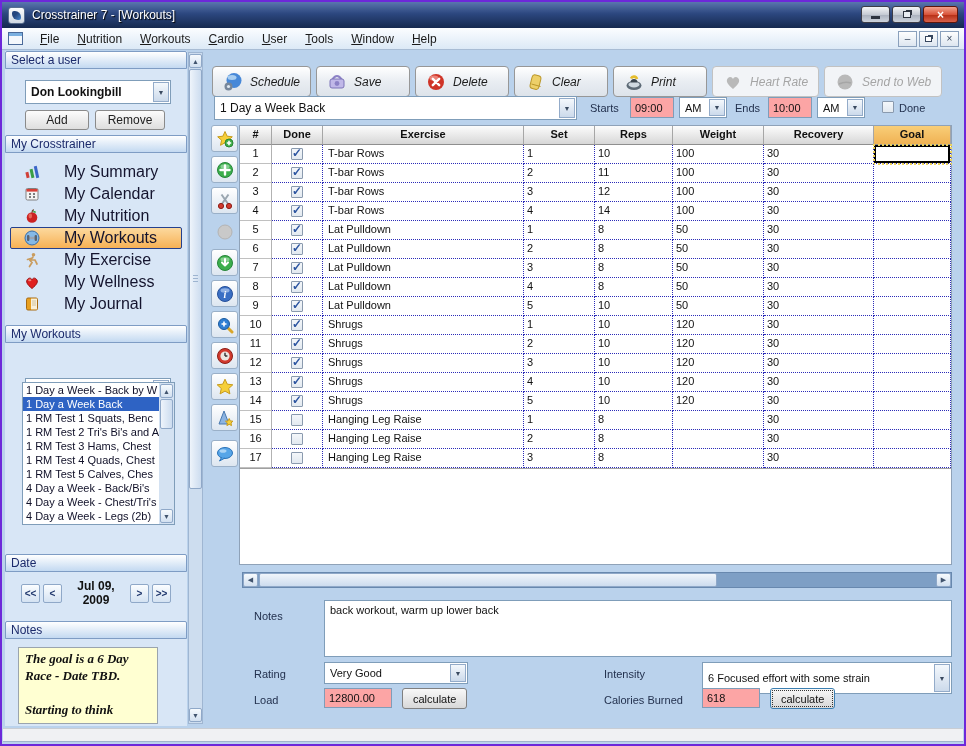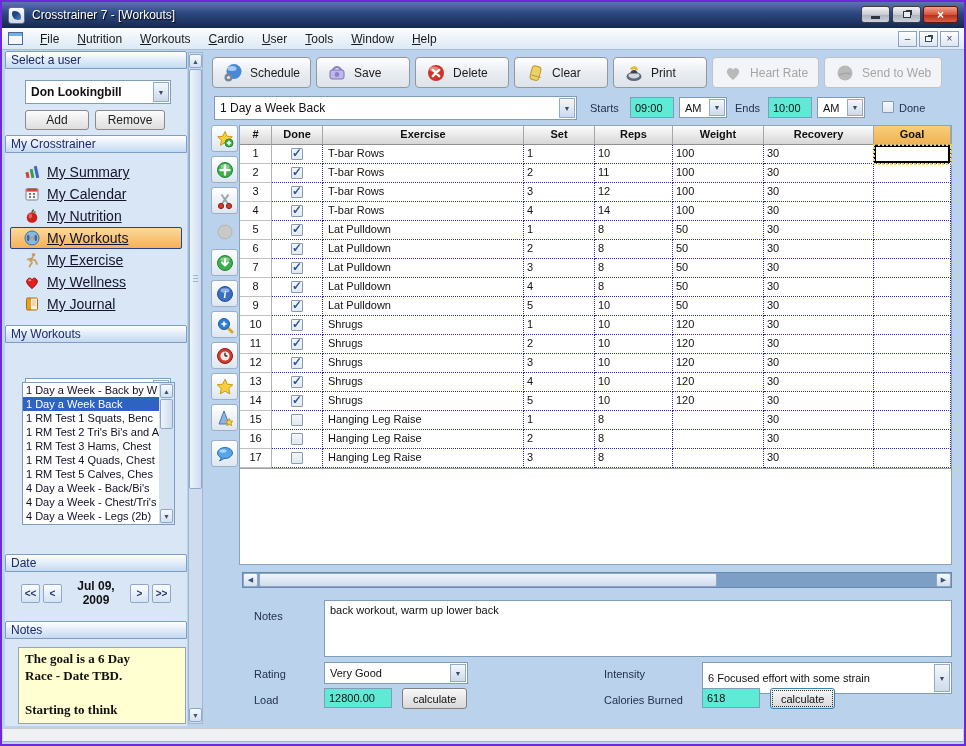--- a/index.html
+++ b/index.html
@@ -44,54 +44,54 @@
   .panel-h{height:18px;background:linear-gradient(#ffffff,#c3d9f1);border:1px solid #7e9cc4;
     border-radius:2px 2px 0 0;color:#1b2a6b;font-size:12px;padding:1px 5px;}
   .sb-abs{position:absolute;left:0;right:0;}
   .combo{position:relative;background:#fff;border:1px solid #7f9db9;display:flex;align-items:center;
     padding:0 20px 0 5px;white-space:nowrap;overflow:hidden;}
   .combo .arrowbtn{position:absolute;right:1px;top:1px;bottom:1px;width:16px;
     background:linear-gradient(#f4f8fc,#ccdaeb);border:1px solid #93abc9;
     display:flex;align-items:center;justify-content:center;font-size:7px;color:#3a4a60;}
   .btn{background:linear-gradient(#fcfcfc,#dedede);border:1px solid #8a8a8a;border-radius:3px;
     display:flex;align-items:center;justify-content:center;font-size:12px;color:#222;}
-  .nav-item{height:22px;display:flex;align-items:center;gap:7px;padding-left:13px;margin:0 5px;
-    color:#14142e;font-size:14px;border:1px solid transparent;text-decoration:underline;}
+  .nav-item{height:22px;display:flex;align-items:center;gap:24px;padding-left:13px;margin:0 5px;
+    color:#14142e;font-size:16px;border:1px solid transparent;}
   .nav-item.selected{background:linear-gradient(#fcd99e,#f7b155);border:1px solid #25408c;border-radius:2px;}
   .nicon{width:16px;height:16px;display:inline-flex;}
   .listbox{position:absolute;left:17px;width:153px;background:#fff;border:1px solid #7f9db9;overflow:hidden;}
   .list-inner{position:absolute;left:0;top:0;right:15px;bottom:0;overflow:hidden;}
   .list-item{height:14px;line-height:14px;font-size:11px;padding-left:3px;white-space:nowrap;overflow:hidden;color:#101028;}
   .list-item.selected{background:#2e63c4;color:#fff;}
   
   .vsb{position:absolute;width:15px;background:#cdddef;border:1px solid #9fb6d2;}
   .sbbtn{position:absolute;left:0;width:13px;height:14px;background:linear-gradient(#f6fafd,#d2e0f0);
     border:1px solid #8fa8c8;border-radius:2px;color:#41546e;font-size:7px;
     display:flex;align-items:center;justify-content:center;line-height:1;}
   .sbthumb{position:absolute;left:0;width:13px;background:linear-gradient(90deg,#eef4fb,#ccdcef);
     border:1px solid #8fa8c8;border-radius:2px;}
   .sbthumb .grip{position:absolute;left:3px;right:3px;top:50%;height:7px;margin-top:-4px;
     background:repeating-linear-gradient(#9db4d0 0 1px,transparent 1px 3px);}
   .date-row{display:flex;align-items:center;justify-content:center;gap:3px;}
   .date-btn{width:19px;height:19px;font-size:10px;font-weight:bold;color:#21386e;
     background:linear-gradient(#fbfdff,#d4e2f2);border:1px solid #8fa8c8;border-radius:2px;
     display:flex;align-items:center;justify-content:center;}
   .date-text{width:62px;text-align:center;font-weight:bold;font-size:12px;color:#111;line-height:1.2;}
-  .notes-yellow{position:absolute;left:13px;width:168px;height:77px;background:#ffffd2;
+  .notes-yellow{position:absolute;left:13px;width:140px;height:77px;background:#ffffd2;
     border:1px solid #9aa4ae;padding:3px 6px;font-family:"Liberation Serif",serif;
-    font-weight:bold;font-size:13px;line-height:1.3;white-space:pre-wrap;overflow:hidden;}
-  
-  .toolbar{position:absolute;left:210px;top:55px;display:flex;gap:5px;}
+    font-weight:bold;font-style:italic;font-size:13px;line-height:1.3;white-space:pre-wrap;overflow:hidden;}
+  
+  .toolbar{position:absolute;left:210px;top:64px;display:flex;gap:5px;font-style:italic;}
   .tbtn{height:31px;min-width:94px;padding:0 10px;border:1px solid #979797;border-radius:4px;
     background:linear-gradient(#ffffff,#e9edf2 50%,#dde3ea);display:flex;align-items:center;gap:7px;
     font-size:12px;color:#1c1c1c;box-shadow:inset 0 1px 0 #fff;}
   .tbtn.disabled{color:#a5a5a5;border-color:#c2c2c2;background:#f2f4f7;box-shadow:none;}
   .ticon{width:20px;height:20px;display:inline-flex;}
   
-  .field{position:absolute;background:#5eead4;border:1px solid #7f9db9;font-size:11px;
+  .field{position:absolute;background:#fca5a5;border:1px solid #7f9db9;font-size:11px;
     display:flex;align-items:center;padding:0 4px;}
   .lbl{position:absolute;font-size:11px;color:#23314e;text-align:right;}
   .cb{display:inline-block;width:12px;height:12px;border:1px solid #8a9aae;border-radius:1px;
     background:linear-gradient(#f4f7fa,#e2e9f0);position:relative;}
   .cb.checked:before{content:"\2713";position:absolute;left:0px;top:-3px;font-size:12px;font-weight:bold;color:#2b54a0;}
   
   .icon-strip{position:absolute;left:209px;top:123px;width:28px;display:flex;flex-direction:column;gap:4px;}
   .strip-btn{width:27px;height:27px;border:1px solid #9ab0c8;border-radius:3px;
     background:linear-gradient(#ffffff,#dde6f0);display:flex;align-items:center;justify-content:center;
     box-shadow:inset 0 1px 0 #fff;}

